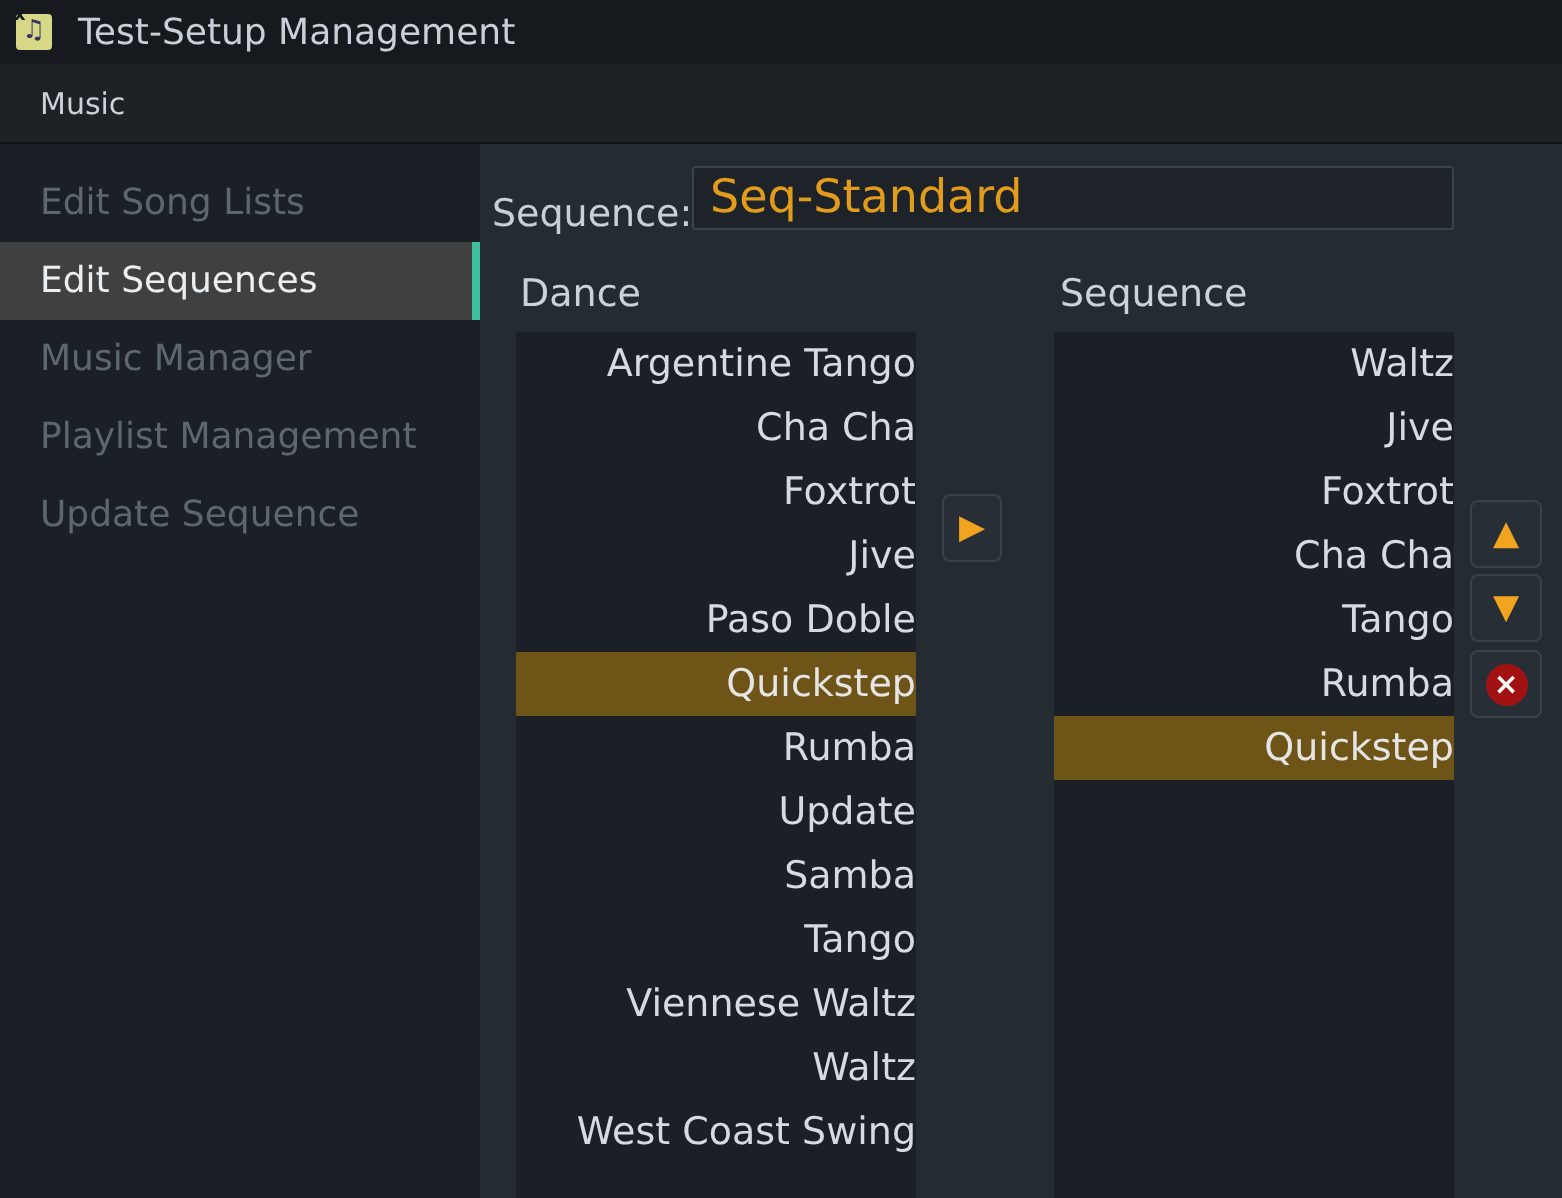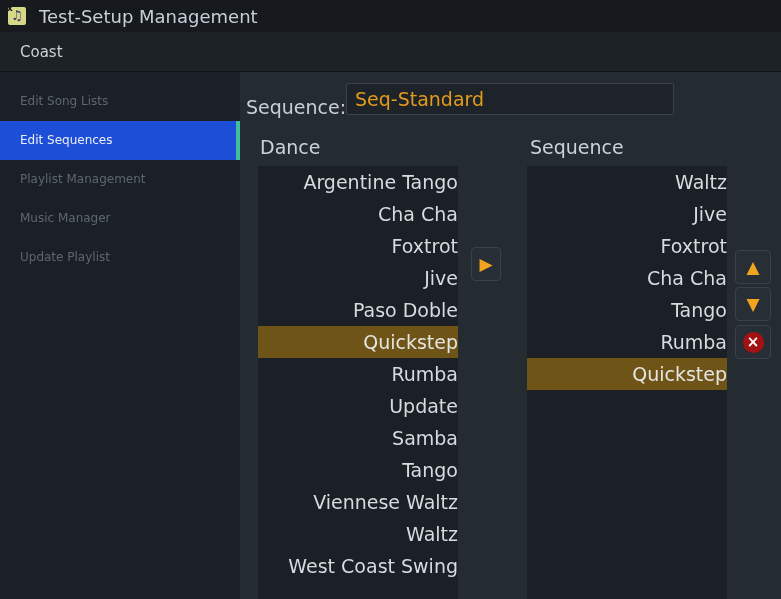--- a/index.html
+++ b/index.html
@@ -34,38 +34,38 @@
     display:flex; align-items:center; flex:0 0 auto; box-sizing:border-box;
   }
   .menu-item { padding:0 20px; font-size:15px; color:#ccd2d8; height:100%; display:flex; align-items:center; }
 
   
   .bodyrow { flex:1 1 auto; display:flex; min-height:0; }
 
   
   .sidebar { width:240px; flex:0 0 auto; background:#1a2025; padding-top:10px; box-sizing:border-box; }
   .side-item {
-    height:39px; line-height:39px; padding-left:20px; font-size:12px;
+    height:39px; line-height:39px; padding-left:20px; font-size:18px;
     color:#5d676e; position:relative; white-space:nowrap;
   }
-  .side-item.selected { background:#1d4ed8; color:#ebeff2; }
+  .side-item.selected { background:#404040; color:#ebeff2; }
   .side-item.selected::after {
     content:""; position:absolute; right:0; top:0; bottom:0; width:4px; background:#3fbf9e;
   }
 
   
   .main { position:relative; flex:1 1 auto; background:#252c31; }
   .field-label {
     position:absolute; left:6px; top:19px; height:32px; line-height:32px;
     font-size:19px; color:#c9d0d5;
   }
   .field-input {
-    position:absolute; left:106px; top:11px; width:328px; height:32px;
+    position:absolute; left:106px; top:11px; width:381px; height:32px;
     box-sizing:border-box; background:#1d2328; border:1px solid #3b434a; border-radius:2px;
-    color:#e39b1c; font-size:19px; padding:3px 8px;
+    color:#e39b1c; font-size:23px; padding:3px 8px;
     font-family:"DejaVu Sans", "Liberation Sans", sans-serif; outline:none;
   }
   .list-header {
     position:absolute; top:60px; height:30px; line-height:30px;
     font-size:19px; color:#ccd3d8;
   }
   .list-header.dance { left:20px; }
   .list-header.seq   { left:290px; }
   .listbox {
     position:absolute; top:94px; bottom:0; width:200px;
@@ -101,32 +101,32 @@
 
   <div class="titlebar">
     <div class="app-icon">
       <span class="note">♫</span>
       <span class="tinyx">x</span>
     </div>
     <div class="win-title">Test-Setup Management</div>
   </div>
 
   <div class="menubar">
-    <div class="menu-item">Coast</div>
+    <div class="menu-item">Music</div>
   </div>
 
   <div class="bodyrow">
 
     <div class="sidebar">
 
     <div class="side-item">Edit Song Lists</div>
         <div class="side-item selected">Edit Sequences</div>
+        <div class="side-item">Music Manager</div>
         <div class="side-item">Playlist Management</div>
-        <div class="side-item">Music Manager</div>
-        <div class="side-item">Update Playlist</div>
+        <div class="side-item">Update Sequence</div>
       </div>
 
     <div class="main">
 
       <div class="field-label">Sequence:</div>
       <input class="field-input" type="text" value="Seq-Standard" style="">
 
       <div class="list-header dance">Dance</div>
       <div class="list-header seq">Sequence</div>
 

